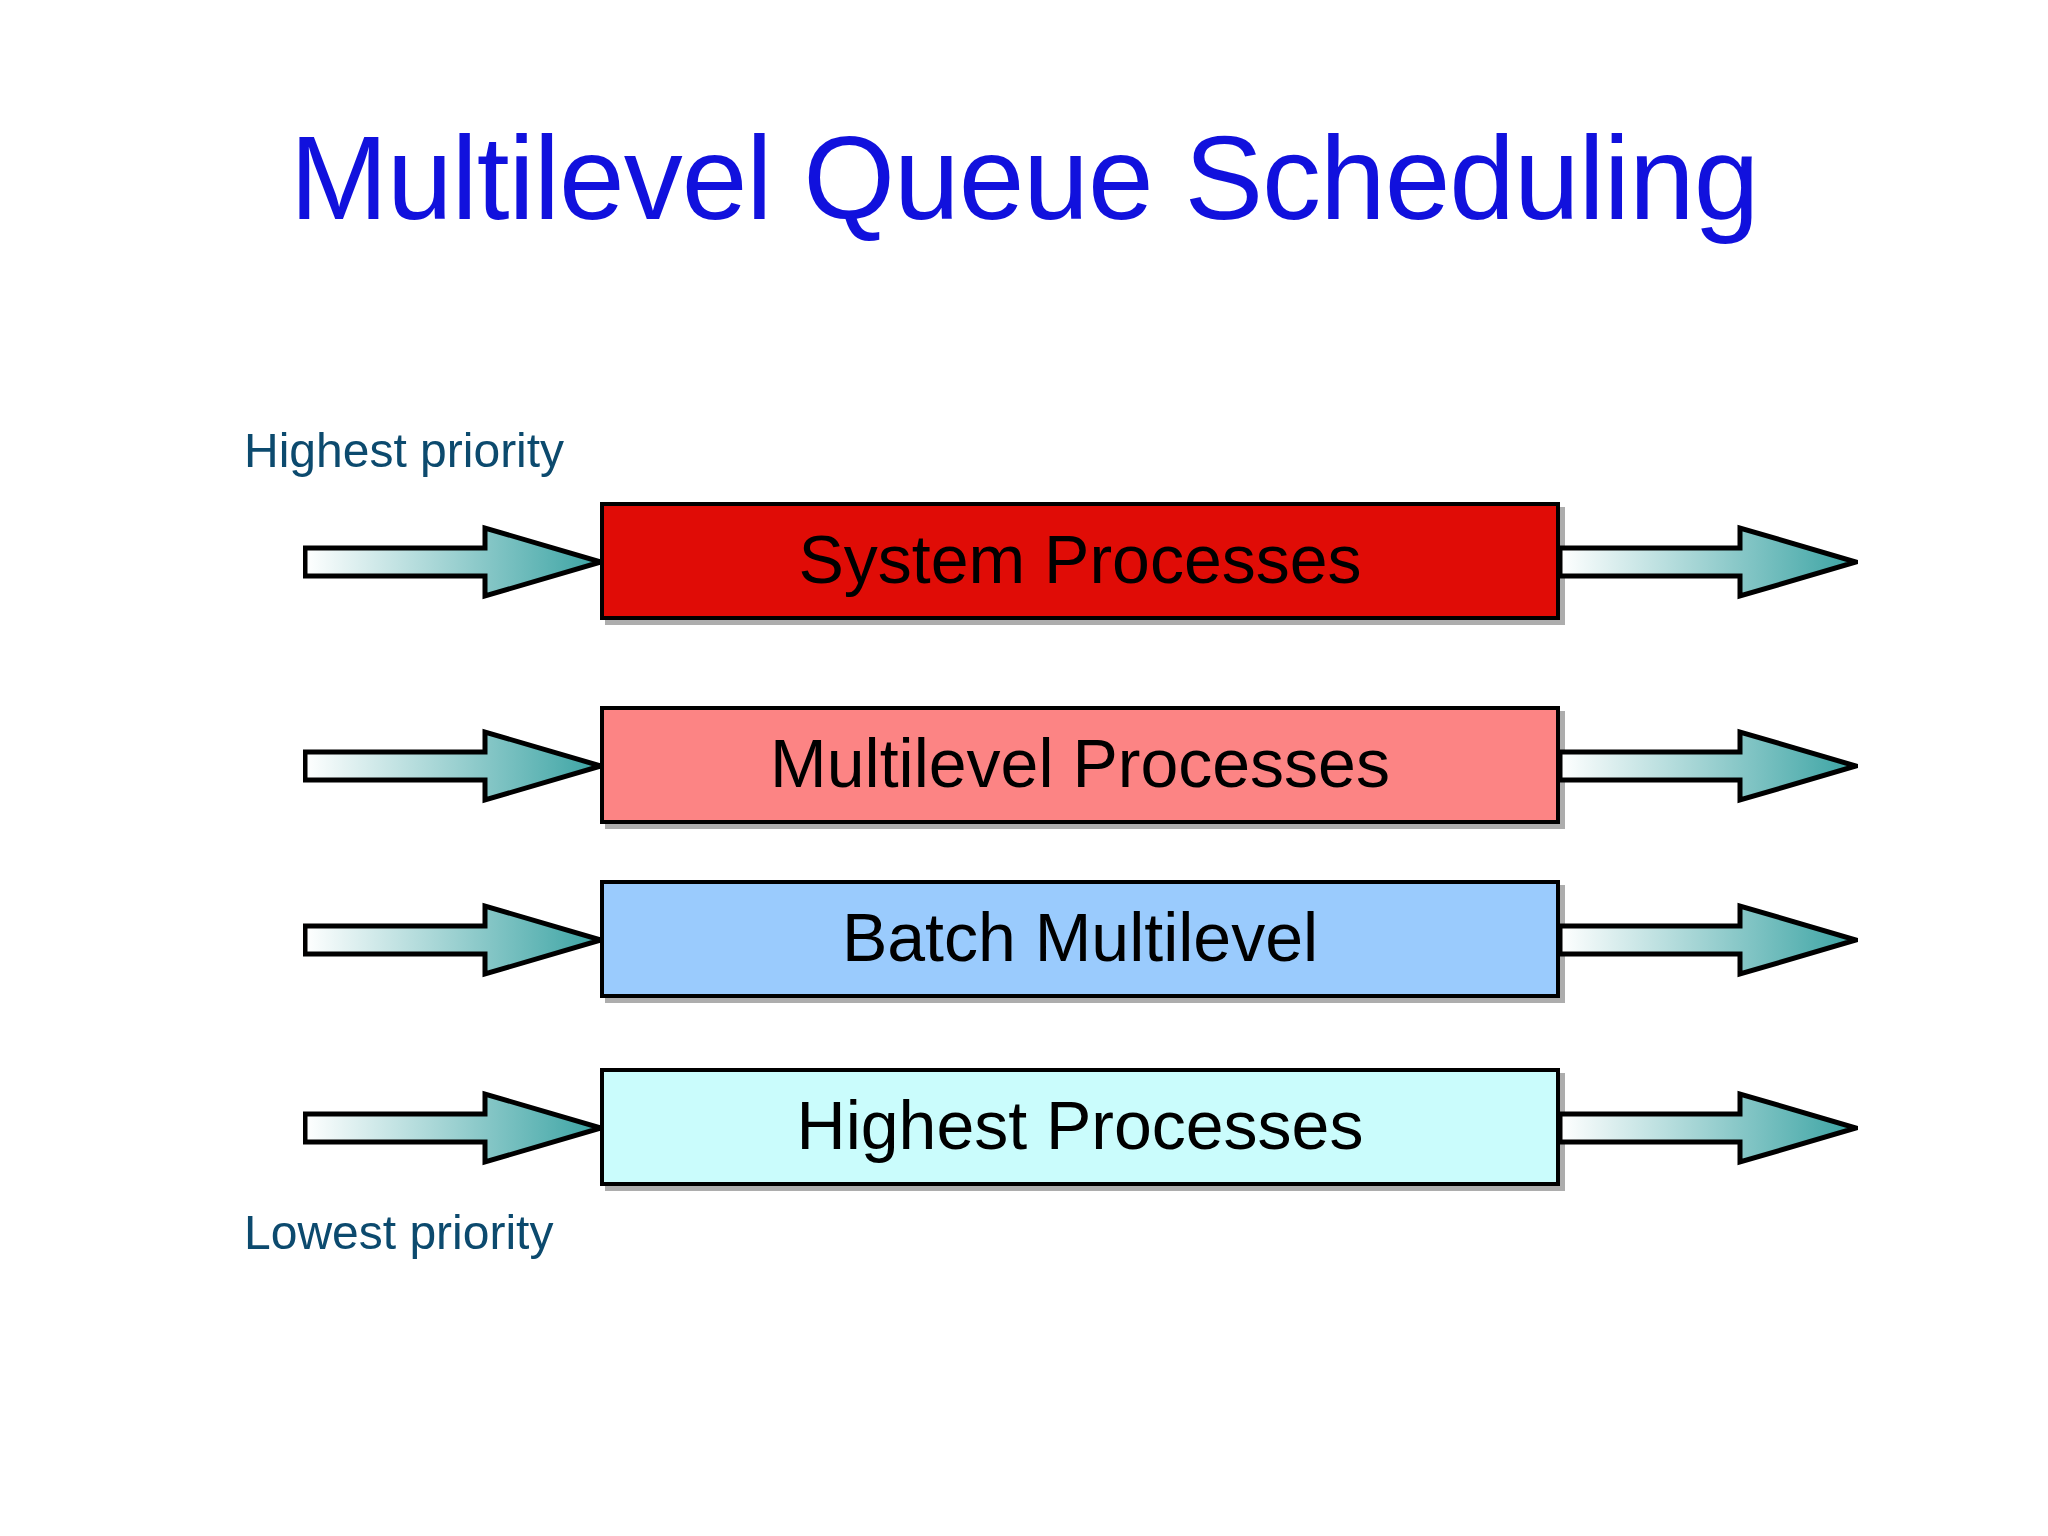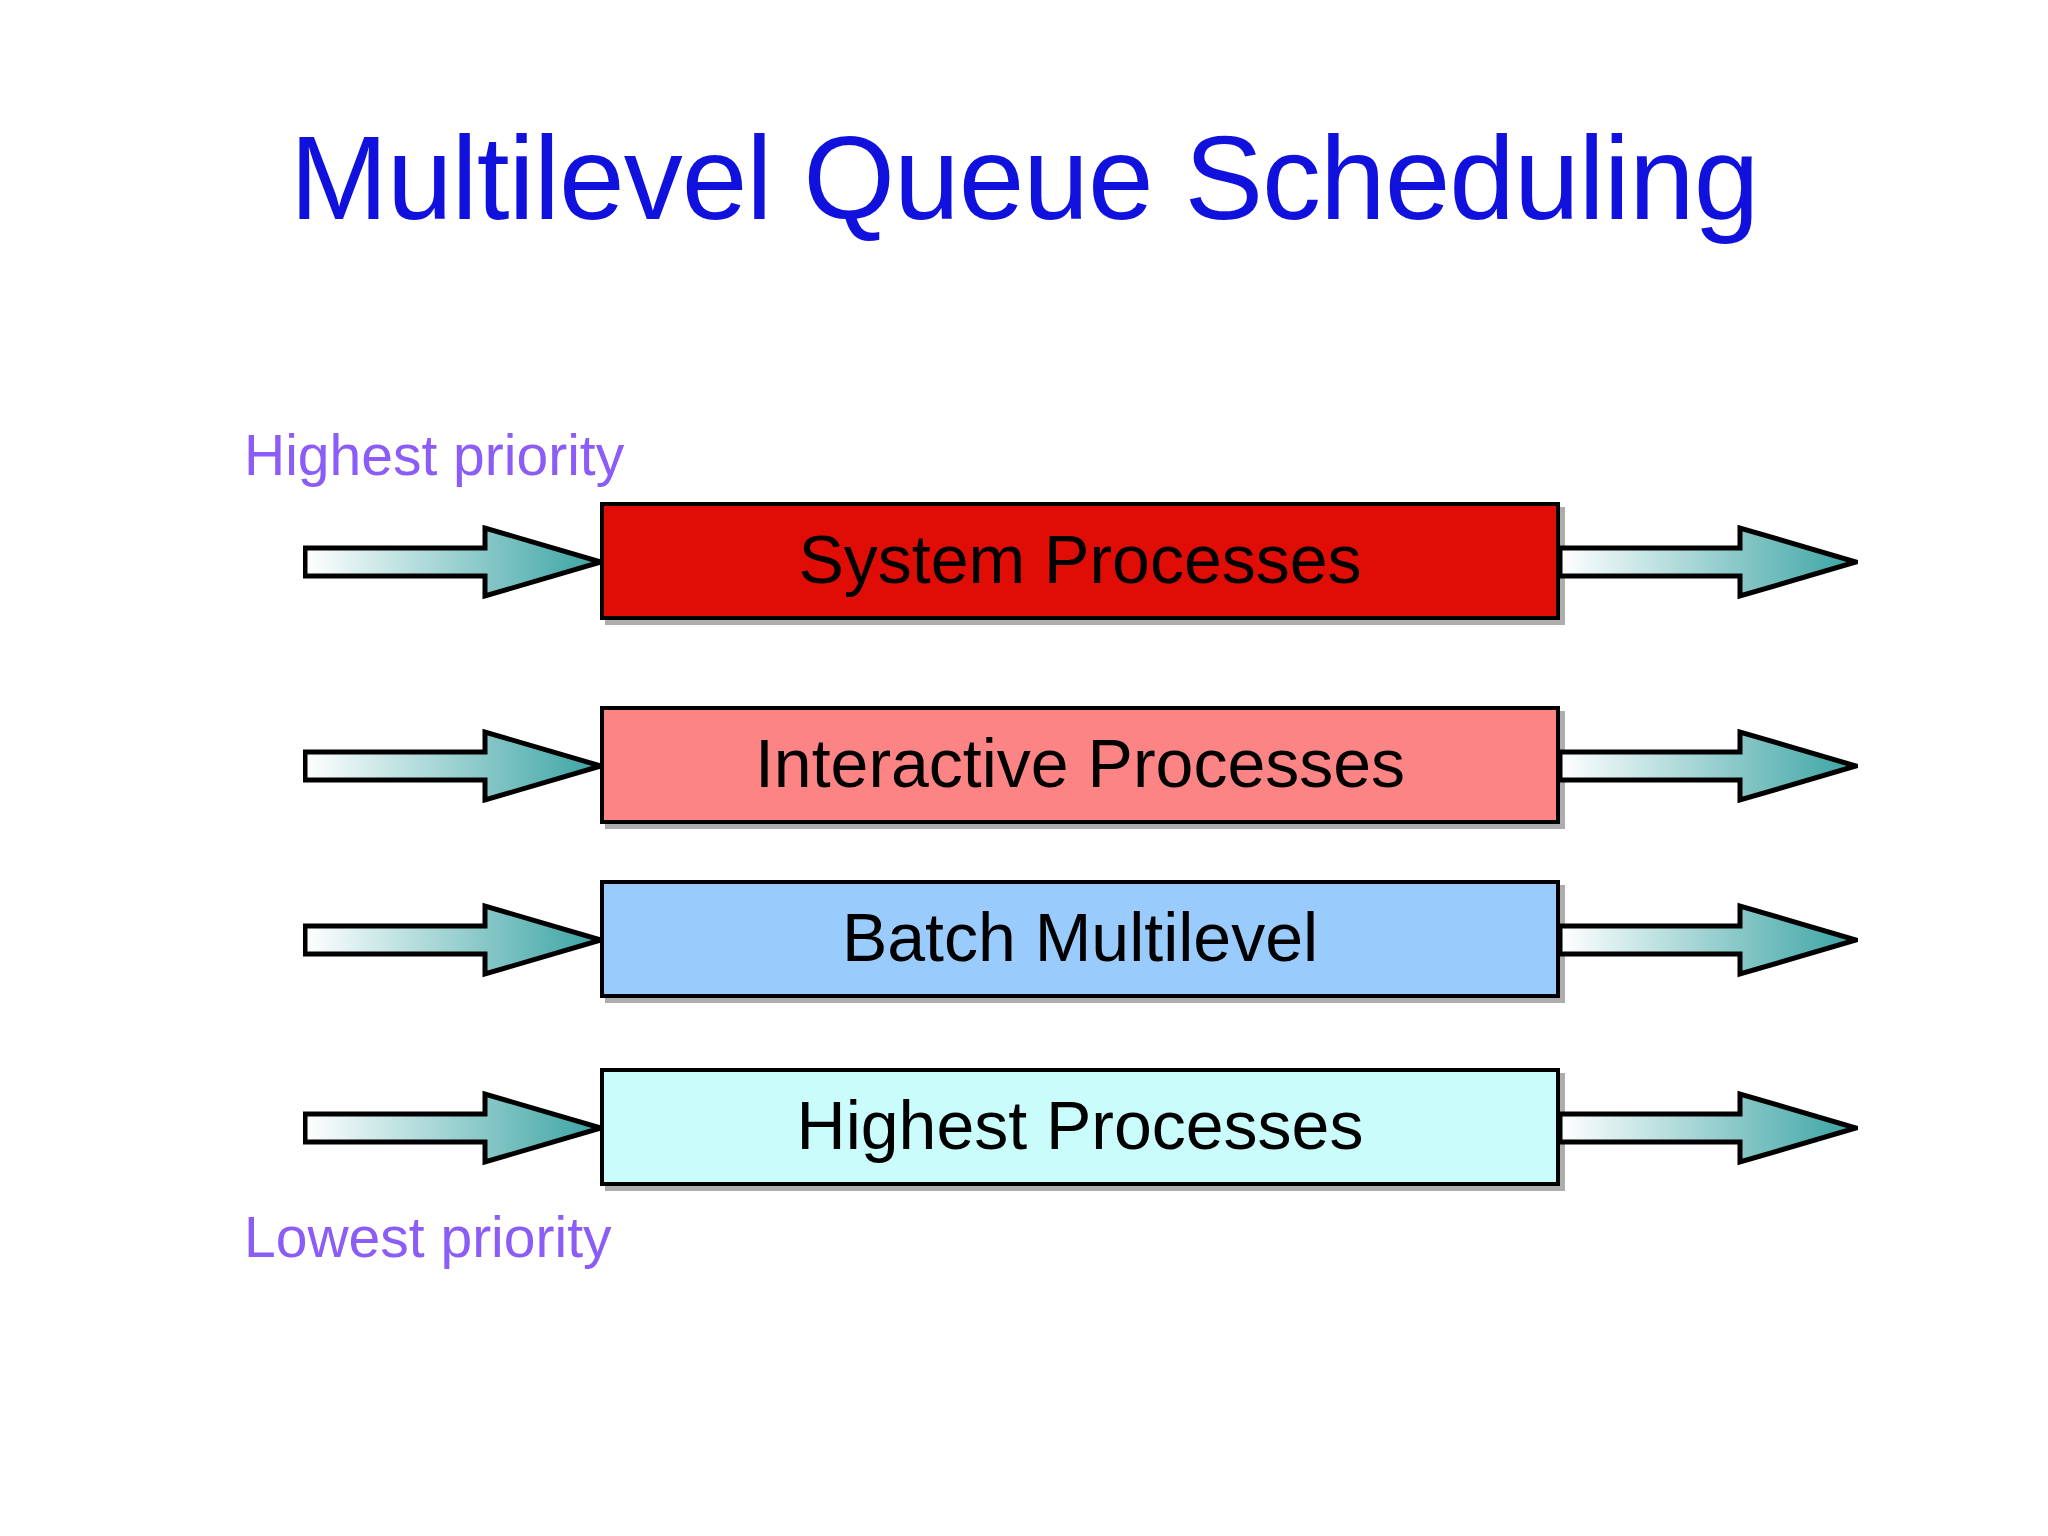--- a/index.html
+++ b/index.html
@@ -35,23 +35,23 @@
     font-size: 118px;
     line-height: 1.02;
     font-weight: 400;
     letter-spacing: -1px;
     white-space: nowrap;
   }
 
   
   .priority-label {
     position: absolute;
-    color: #8b5cf6;
+    color: #0c4a6e;
     font-family: "Liberation Sans", sans-serif;
-    font-size: 57px;
+    font-size: 48px;
     line-height: 1;
     font-weight: 400;
     white-space: nowrap;
   }
   #label-highest { left: 244px; top: 427px; }
   #label-lowest  { left: 244px; top: 1209px; }
 
   
   .queue-row {
     position: absolute;
@@ -129,21 +129,21 @@
     </div>
   </div>
 
   <div class="queue-row r1">
     <div class="arrow left">
       <svg viewBox="0 0 300 76" preserveAspectRatio="none">
         <path d="M2,24 L182,24 L182,4 L298,38 L182,72 L182,52 L2,52 Z" fill="url(#ag0)" stroke="#000000" stroke-width="5" stroke-linejoin="miter"></path>
       </svg>
     </div>
     <div class="queue-box" style="background: rgb(252, 132, 132); border-color: rgb(0, 0, 0);">
-      <span class="queue-box-label">Interactive Processes</span>
+      <span class="queue-box-label">Multilevel Processes</span>
     </div>
     <div class="arrow right">
       <svg viewBox="0 0 300 76" preserveAspectRatio="none">
         <path d="M2,24 L182,24 L182,4 L298,38 L182,72 L182,52 L2,52 Z" fill="url(#ag0)" stroke="#000000" stroke-width="5" stroke-linejoin="miter"></path>
       </svg>
     </div>
   </div>
 
   <div class="queue-row r2">
     <div class="arrow left">

